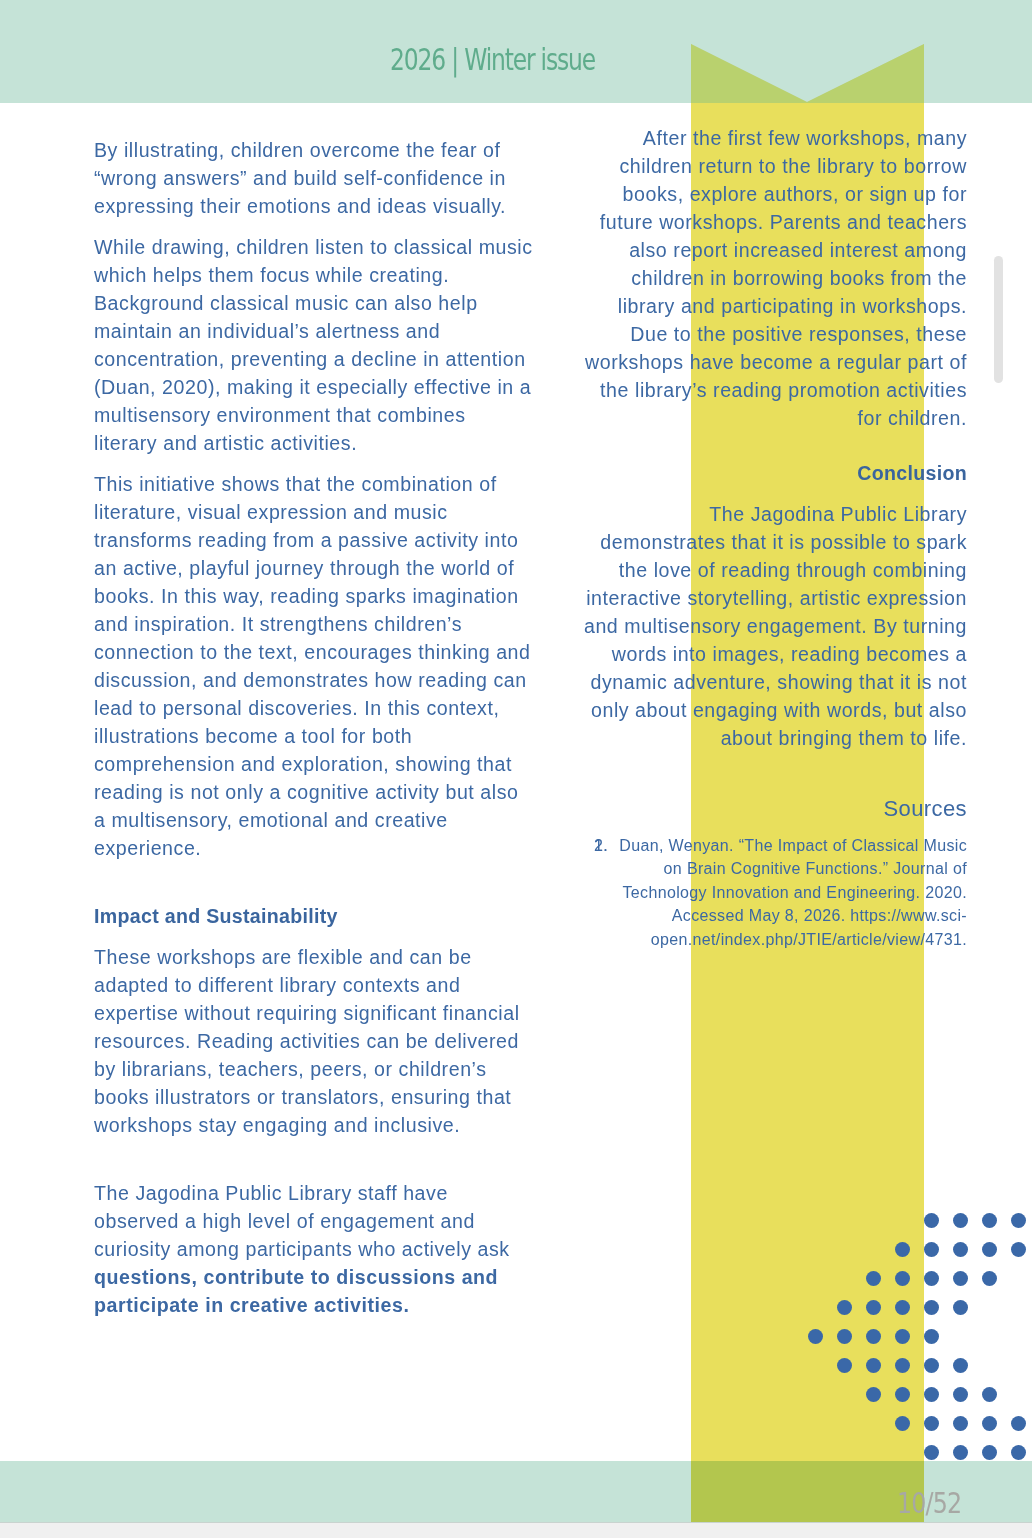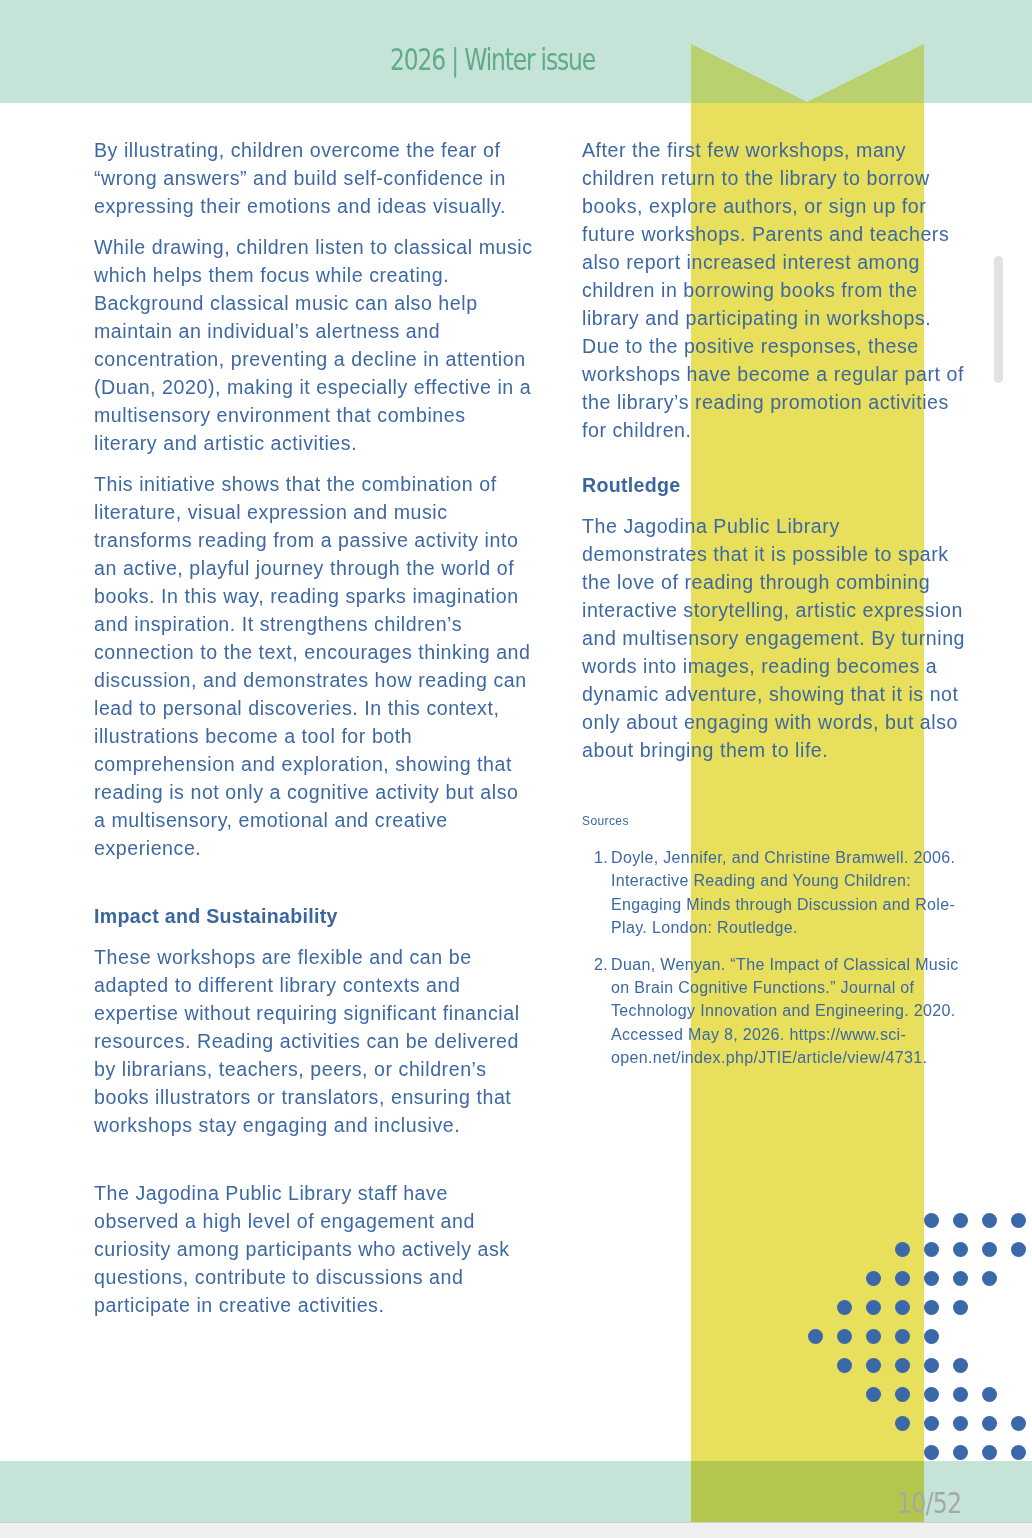--- a/index.html
+++ b/index.html
@@ -34,33 +34,33 @@
   }
   .page-number {
     position: absolute; left: 897px; top: 1486px; font-size: 29px; color: #a7a8a4;
     font-family: "DejaVu Sans", sans-serif; letter-spacing: -1px;
     transform: scaleX(0.82); transform-origin: left center; z-index: 4;
   }
   .col {
     position: absolute; z-index: 3; margin-left: 35px;
   }
   .col-left { left: 59px; top: 136px; width: 440px; }
-  .col-right { left: 547px; top: 136px; width: 385px; }
+  .col-right { left: 547px; top: 124px; width: 385px; text-align: right; }
   .para {
     font-size: 19.6px; line-height: 28px; letter-spacing: 0.55px; color: #3c68a3;
     margin-bottom: 13px;
   }
   .heading {
     font-size: 19.6px; line-height: 28px; font-weight: bold; color: #3a659e;
     letter-spacing: 0.3px; margin-bottom: 13px;
   }
-  .bold { font-weight: normal; }
+  .bold { font-weight: bold; }
   .gap-block { height: 27px; }
   .sources-label {
-    font-size: 12px; line-height: 22px; color: #3c68a3; margin-top: 46px; margin-bottom: 14px;
+    font-size: 22px; line-height: 22px; color: #3c68a3; margin-top: 46px; margin-bottom: 14px;
     letter-spacing: 0.4px;
   }
   .source-list { list-style: none; }
   .source-item {
     position: relative; padding-left: 29px; font-size: 16px; line-height: 23.4px;
     color: #3c68a3; letter-spacing: 0.35px; margin-bottom: 13px;
   }
   .source-num { position: absolute; left: 12px; top: 0; }
   .scrollbar {
     position: absolute; left: 994px; top: 256px; width: 9px; height: 127px;
@@ -92,27 +92,26 @@
   <div class="gap-block"></div>
   <h3 class="heading">Impact and Sustainability</h3>
   <p class="para">These workshops are flexible and can be adapted to different library contexts and expertise without requiring significant financial resources. Reading activities can be delivered by librarians, teachers, peers, or children’s books illustrators or translators, ensuring that workshops stay engaging and inclusive.</p>
   <div class="gap-block"></div>
   <p class="para"><span>The Jagodina Public Library staff have observed a high level of engagement and curiosity among participants who actively ask </span><span class="bold">questions, contribute to discussions and participate in creative activities.</span></p>
 </div>
 
 <div class="col col-right">
   <p class="para">After the first few workshops, many children return to the library to borrow books, explore authors, or sign up for future workshops. Parents and teachers also report increased interest among children in borrowing books from the library and participating in workshops. Due to the positive responses, these workshops have become a regular part of the library’s reading promotion activities for children.</p>
   <div style="height:14px"></div>
-  <h3 class="heading">Routledge</h3>
+  <h3 class="heading">Conclusion</h3>
   <p class="para">The Jagodina Public Library demonstrates that it is possible to spark the love of reading through combining interactive storytelling, artistic expression and multisensory engagement. By turning words into images, reading becomes a dynamic adventure, showing that it is not only about engaging with words, but also about bringing them to life.</p>
   <div class="sources-label">Sources</div>
   <ol class="source-list">
     <li class="source-item">
       <span class="source-num">1.</span>
-      <span>Doyle, Jennifer, and Christine Bramwell. 2006. Interactive Reading and Young Children: Engaging Minds through Discussion and Role-Play. London: Routledge.</span>
     </li>
     <li class="source-item">
       <span class="source-num">2.</span>
       <span>Duan, Wenyan. “The Impact of Classical Music on Brain Cognitive Functions.” Journal of Technology Innovation and Engineering. 2020. Accessed May 8, 2026. https://www.sci-open.net/index.php/JTIE/article/view/4731.</span>
     </li>
   </ol>
 </div>
 
 <div id="dot-field">
     <div class="dot" style="left: 924px; top: 1213px;"></div>

